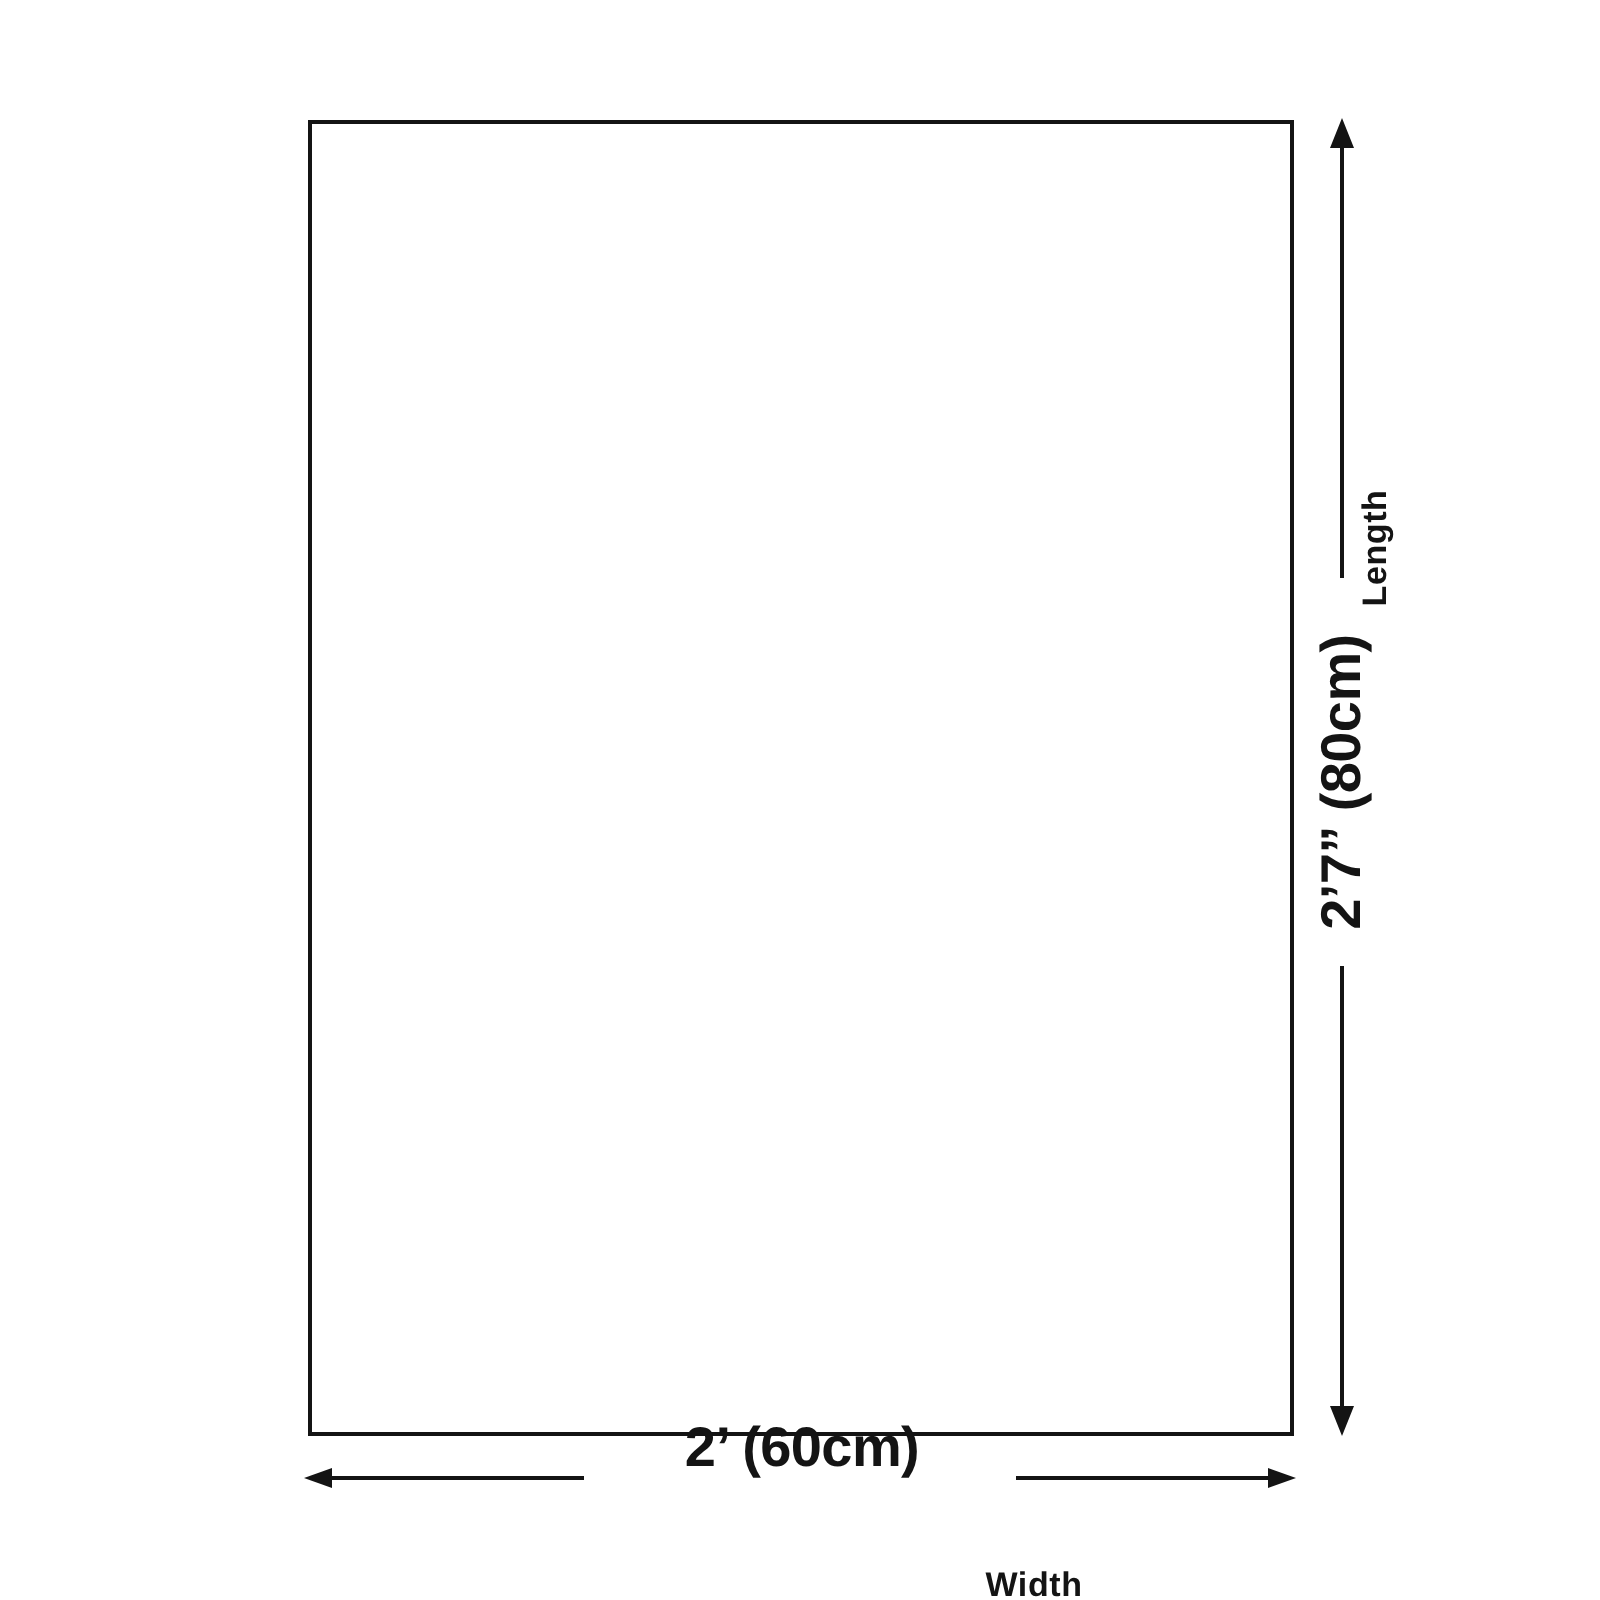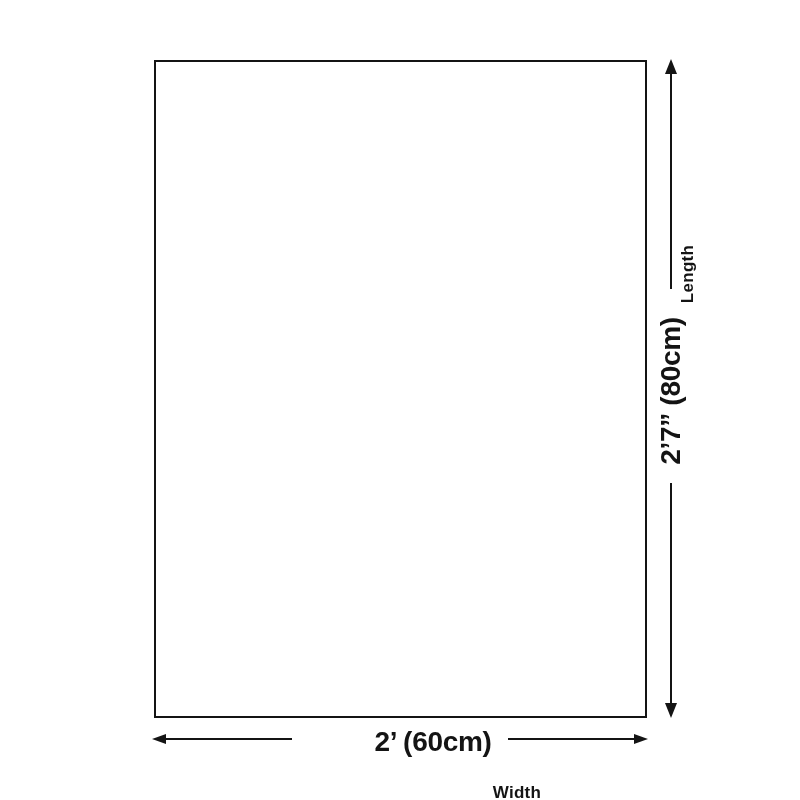--- a/index.html
+++ b/index.html
@@ -79,21 +79,21 @@
   .value-text {
     font-size: 28px;
     letter-spacing: -0.3px;
   }
   .axis-text {
     font-size: 17px;
     letter-spacing: 0.3px;
   }
   .length-value { left: 671px; top: 391px; }
   .length-label { left: 688px; top: 274px; }
-  .width-value  { left: 401px; top: 742px; margin-left: 32px; }
+  .width-value  { left: 401px; top: 724px; }
   .width-label  { left: 517px; top: 757px; margin-top: 36px; }
 </style>
 </head>
 <body>
 
 <div class="stage">
 
   <div class="product-outline"></div>
 
   <div class="arrowhead arrow-up"></div>

